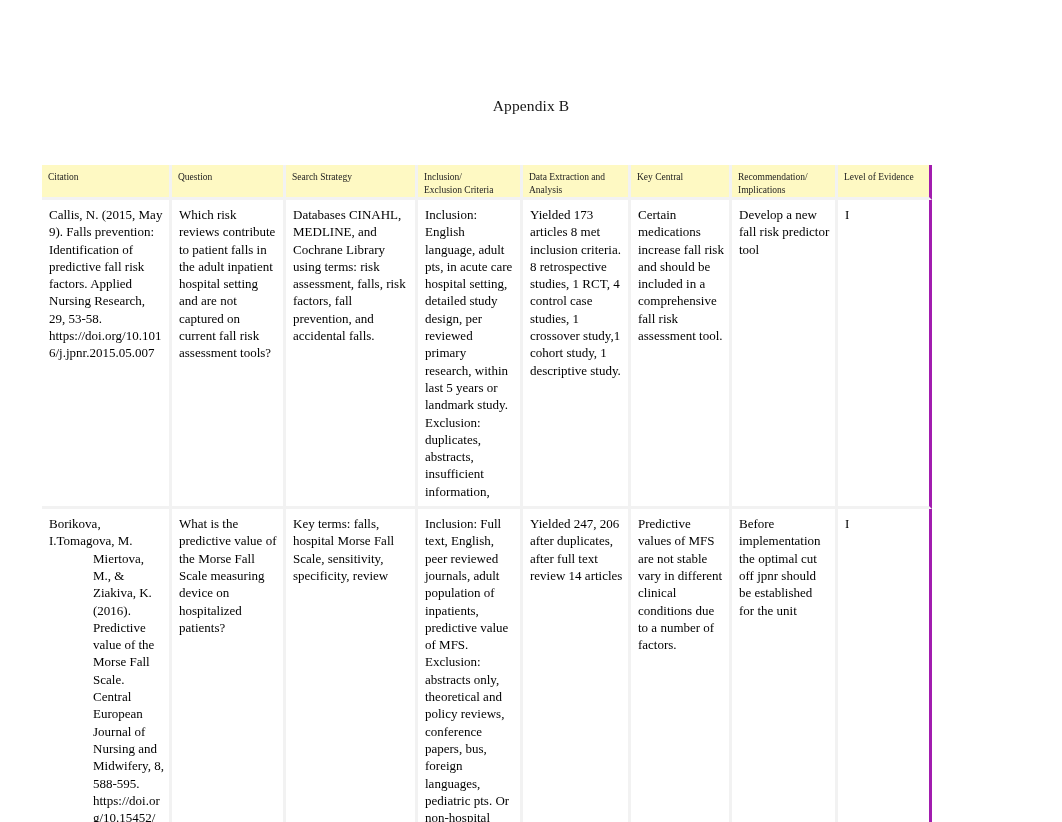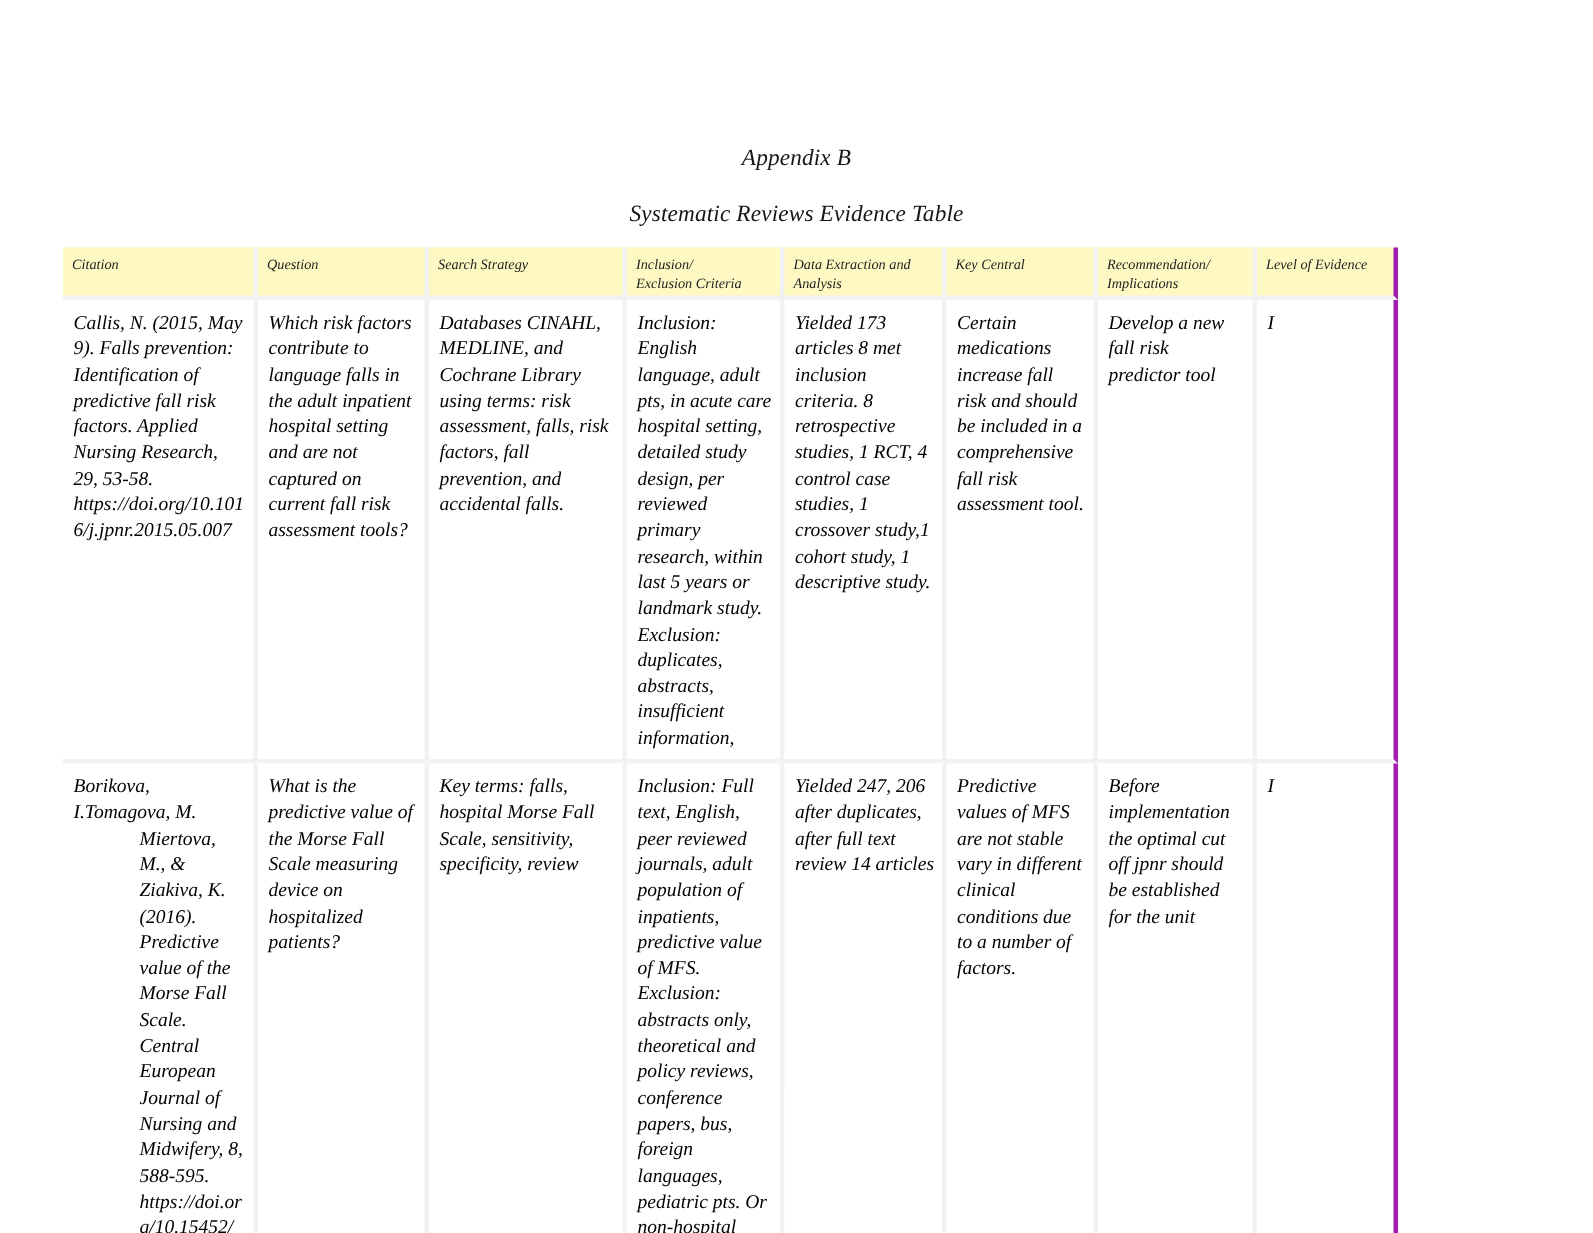--- a/index.html
+++ b/index.html
@@ -12,21 +12,20 @@
     background: #ffffff;
     font-family: "Liberation Serif", "DejaVu Serif", serif;
     color: #1a1a1a;
     overflow: hidden;
   }
 
   .page {
     position: relative;
     width: 1058px;
     height: 822px;
-    font-style: italic;
   }
 
   .doc-title {
     position: absolute;
     top: 96px;
     left: 0;
     width: 1062px;
     text-align: center;
     font-size: 15.5px;
     line-height: 19px;
@@ -129,21 +128,20 @@
   col.c6 { width: 101px; }
   col.c7 { width: 106px; }
   col.c8 { width: 94px; }
 </style>
 </head>
 <body>
 
 <div class="page">
 
   <div class="doc-title">Appendix B</div>
-  <div class="doc-subtitle">Systematic Reviews Evidence Table</div>
 
   <div class="table-wrap">
     <table class="evidence">
       <colgroup>
         <col class="c1">
           <col class="c2">
           <col class="c3">
           <col class="c4">
         <col class="c5">
           <col class="c6">
@@ -180,21 +178,21 @@
               <div class="hdr-text">Level of Evidence</div>
             </th>
         </tr>
       </thead>
       <tbody>
         <tr class="row-a">
           <td>
               <div class="cell-text">Callis, N. (2015, May 9). Falls prevention: Identification of predictive fall risk factors. Applied Nursing Research, 29, 53-58. https://doi.org/10.1016/j.jpnr.2015.05.007</div>
             </td>
           <td>
-              <div class="cell-text">Which risk factors contribute to language falls in the adult inpatient hospital setting and are not captured on current fall risk assessment tools?</div>
+              <div class="cell-text">Which risk reviews contribute to patient falls in the adult inpatient hospital setting and are not captured on current fall risk assessment tools?</div>
             </td>
           <td>
               <div class="cell-text">Databases CINAHL, MEDLINE, and Cochrane Library using terms: risk assessment, falls, risk factors, fall prevention, and accidental falls.</div>
             </td>
           <td>
               <div class="cell-text">Inclusion: English language, adult pts, in acute care hospital setting, detailed study design, per reviewed primary research, within last 5 years or landmark study. Exclusion: duplicates, abstracts, insufficient information,</div>
             </td>
           <td>
               <div class="cell-text">Yielded 173 articles 8 met inclusion criteria. 8 retrospective studies, 1 RCT, 4 control case studies, 1 crossover study,1 cohort study, 1 descriptive study.</div>
             </td>

